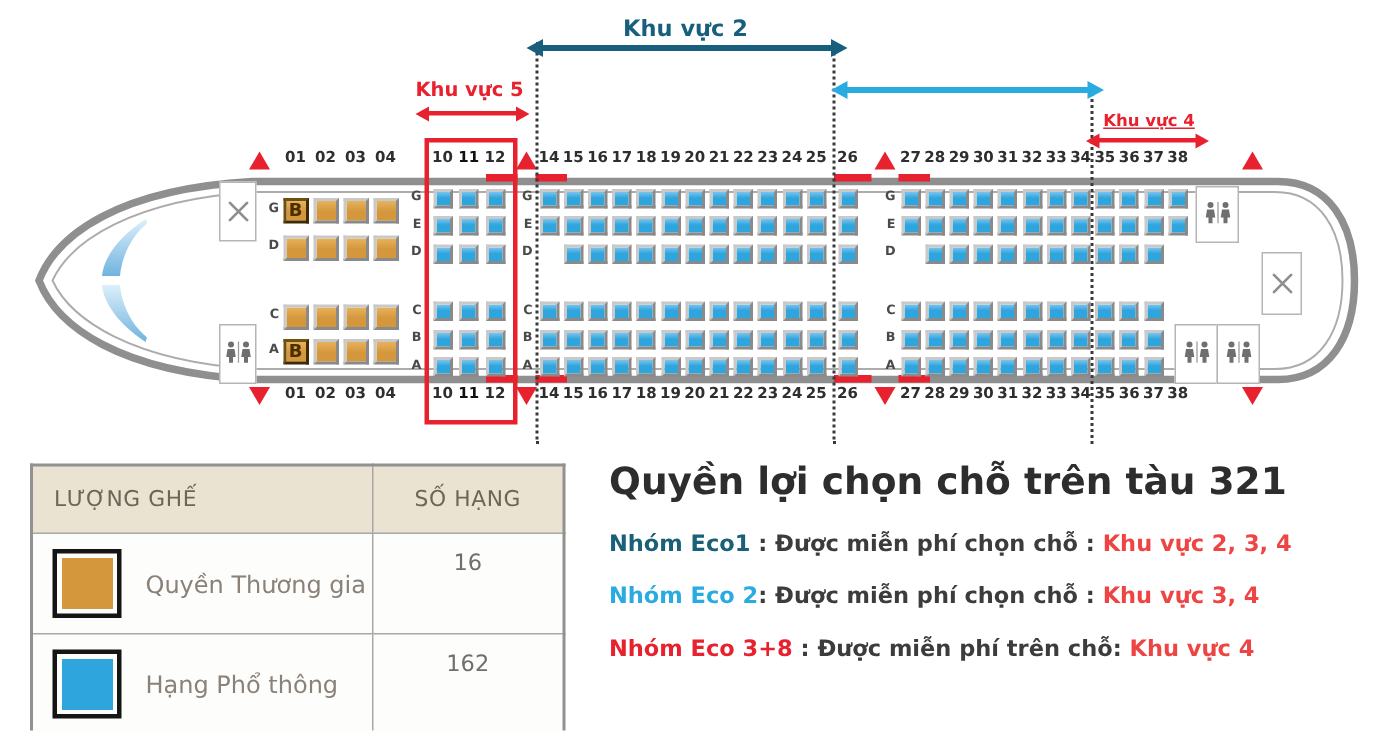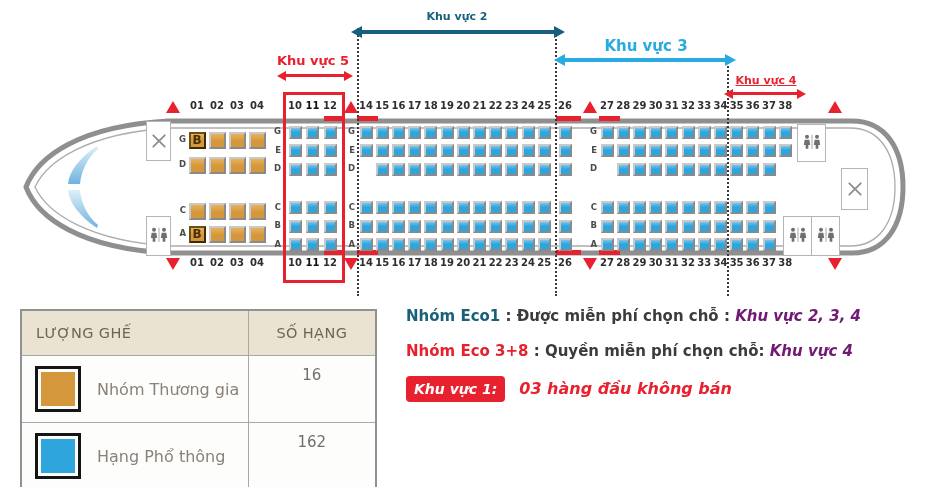--- a/index.html
+++ b/index.html
@@ -20,21 +20,21 @@
   .seat.business{background:linear-gradient(180deg,#e7b25d 0%,#d4973b 55%,#d4973b 100%);}
   .seat.badge-seat{border-color:#6e5010 #3e2b05 #3e2b05 #6e5010;font-size:12px;font-weight:700;color:#4a2f00;}
   .facility{position:absolute;background:#fff;border:1.5px solid #b5b5b5;display:flex;align-items:center;justify-content:center;}
   .tri-up{position:absolute;width:0;height:0;border-left:7px solid transparent;border-right:7px solid transparent;border-bottom:12px solid #e8212e;}
   .tri-down{position:absolute;width:0;height:0;border-left:7px solid transparent;border-right:7px solid transparent;border-top:12px solid #e8212e;}
   .exit-bar{position:absolute;height:5px;background:#e8212e;}
   .vdash{position:absolute;width:0;border-left:2px dotted #3a3a3a;}
   .zone1-rect{position:absolute;left:283px;top:92px;width:62px;height:191px;border:3px solid #e8212e;box-sizing:border-box;}
   .zone-label{position:absolute;text-align:center;font-weight:700;}
   .zl-1{left:253px;top:53px;width:120px;font-size:13px;color:#e8212e;font-weight:600;}
-  .zl-2{left:377px;top:10px;width:160px;font-size:11px;color:#175f7c;}
+  .zl-2{left:377px;top:10px;width:160px;font-size:15px;color:#175f7c;}
   .zl-3{left:566px;top:37px;width:160px;font-size:15px;color:#29abe2;}
   .zl-4{left:726px;top:74px;width:80px;font-size:11px;color:#e8212e;text-decoration:underline;}
   .darrow{position:absolute;height:4px;background:currentColor;}
   .darrow::before{content:"";position:absolute;left:-10px;top:50%;transform:translateY(-50%);
     border-top:6px solid transparent;border-bottom:6px solid transparent;border-right:11px solid currentColor;}
   .darrow::after{content:"";position:absolute;right:-10px;top:50%;transform:translateY(-50%);
     border-top:6px solid transparent;border-bottom:6px solid transparent;border-left:11px solid currentColor;}
   .darrow.thin{height:3px;}
   .darrow.thin::before{left:-8px;border-top-width:5px;border-bottom-width:5px;border-right-width:9px;}
   .darrow.thin::after{right:-8px;border-top-width:5px;border-bottom-width:5px;border-left-width:9px;}
@@ -55,21 +55,21 @@
   .swatch.business{background-color:#d4973b;}
   .swatch.economy{background-color:#2fa5de;}
   .legend-label{color:#8a8178;font-size:16px;}
   
   #benefits{position:absolute;left:406px;top:306px;width:518px;}
   #benefits h1{margin:0 0 16px 0;font-size:25px;line-height:30px;font-weight:800;color:#2d2d2d;}
   #benefits p{margin:0 0 15px 0;font-size:15px;line-height:20px;font-weight:600;color:#3c3c3c;}
   .pfx-1{color:#1a6078;font-weight:700;}
   .pfx-2{color:#29abe2;font-weight:700;}
   .pfx-3{color:#e8212e;font-weight:700;}
-  .zones-red{color:#701a75;font-style:italic;}
+  .zones-red{color:#ef4444;}
   .kv1-badge{display:inline-block;background:#e8212e;color:#fff;font-style:italic;font-weight:700;
              font-size:14px;padding:3px 8px;border-radius:4px;margin-right:14px;}
   .kv1-note{color:#e8212e;font-style:italic;font-weight:700;font-size:16px;}
 </style>
 </head>
 <body>
 
 <div id="plane">
 
   <svg class="abs" width="929" height="300" viewBox="0 0 929 300" style="left:0;top:0;">
@@ -167,21 +167,20 @@
   <div class="vdash" style="left:357px;top:28px;height:268px;"></div>
   <div class="vdash" style="left:555px;top:28px;height:268px;"></div>
   <div class="vdash" style="left:727px;top:58px;height:238px;"></div>
 
   <div class="zone1-rect"></div>
 
   <div class="zone-label zl-1">Khu vực 5</div>
   <div class="darrow thin da-1"></div>
   <div class="zone-label zl-2">Khu vực 2</div>
   <div class="darrow da-2"></div>
-  <div class="zone-label zl-3">Khu vực 3</div>
   <div class="darrow da-3"></div>
   <div class="zone-label zl-4">Khu vực 4</div>
   <div class="darrow thin da-4"></div>
 
   <div id="seat-canvas">
       <div class="col-num" style="left: 185px; top: 100px;">01</div>
       <div class="col-num" style="left: 185px; top: 257px;">01</div>
       <div class="col-num" style="left: 205px; top: 100px;">02</div>
       <div class="col-num" style="left: 205px; top: 257px;">02</div>
       <div class="col-num" style="left: 225px; top: 100px;">03</div>
@@ -452,40 +451,41 @@
     <tr>
       <th>LƯỢNG GHẾ</th>
       <th class="num-col">SỐ HẠNG</th>
     </tr>
   </thead>
   <tbody>
     <tr>
       <td>
         <div class="legend-cell">
           <span class="swatch business"></span>
-          <span class="legend-label">Nhóm Thương gia</span>
+          <span class="legend-label">Quyền Thương gia</span>
         </div>
       </td>
       <td class="count">16</td>
     </tr>
     <tr>
       <td>
         <div class="legend-cell">
           <span class="swatch economy"></span>
           <span class="legend-label">Hạng Phổ thông</span>
         </div>
       </td>
       <td class="count">162</td>
     </tr>
   </tbody>
 </table>
 
 <div id="benefits">
+  <h1>Quyền lợi chọn chỗ trên tàu 321</h1>
   <p>
     <span class="pfx-1">Nhóm Eco1</span><span> : Được miễn phí chọn chỗ : </span><span class="zones-red">Khu vực 2, 3, 4</span>
   </p>
   <p>
-    <span class="pfx-3">Nhóm Eco 3+8</span><span> : Quyền miễn phí chọn chỗ: </span><span class="zones-red">Khu vực 4</span>
+    <span class="pfx-2">Nhóm Eco 2</span><span>: Được miễn phí chọn chỗ : </span><span class="zones-red">Khu vực 3, 4</span>
   </p>
   <p>
-    <span class="kv1-badge">Khu vực 1:</span><span class="kv1-note">03 hàng đầu không bán</span>
+    <span class="pfx-3">Nhóm Eco 3+8</span><span> : Được miễn phí trên chỗ: </span><span class="zones-red">Khu vực 4</span>
   </p>
 </div>
 
 </body></html>

